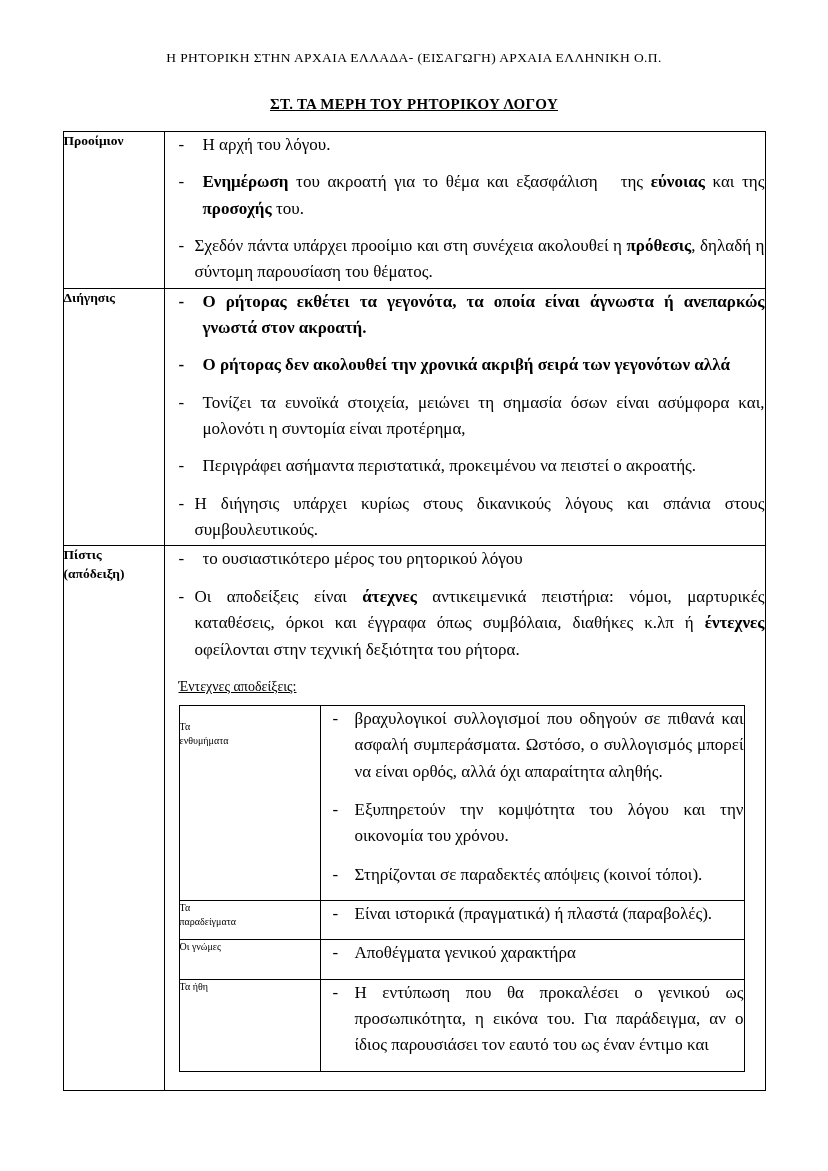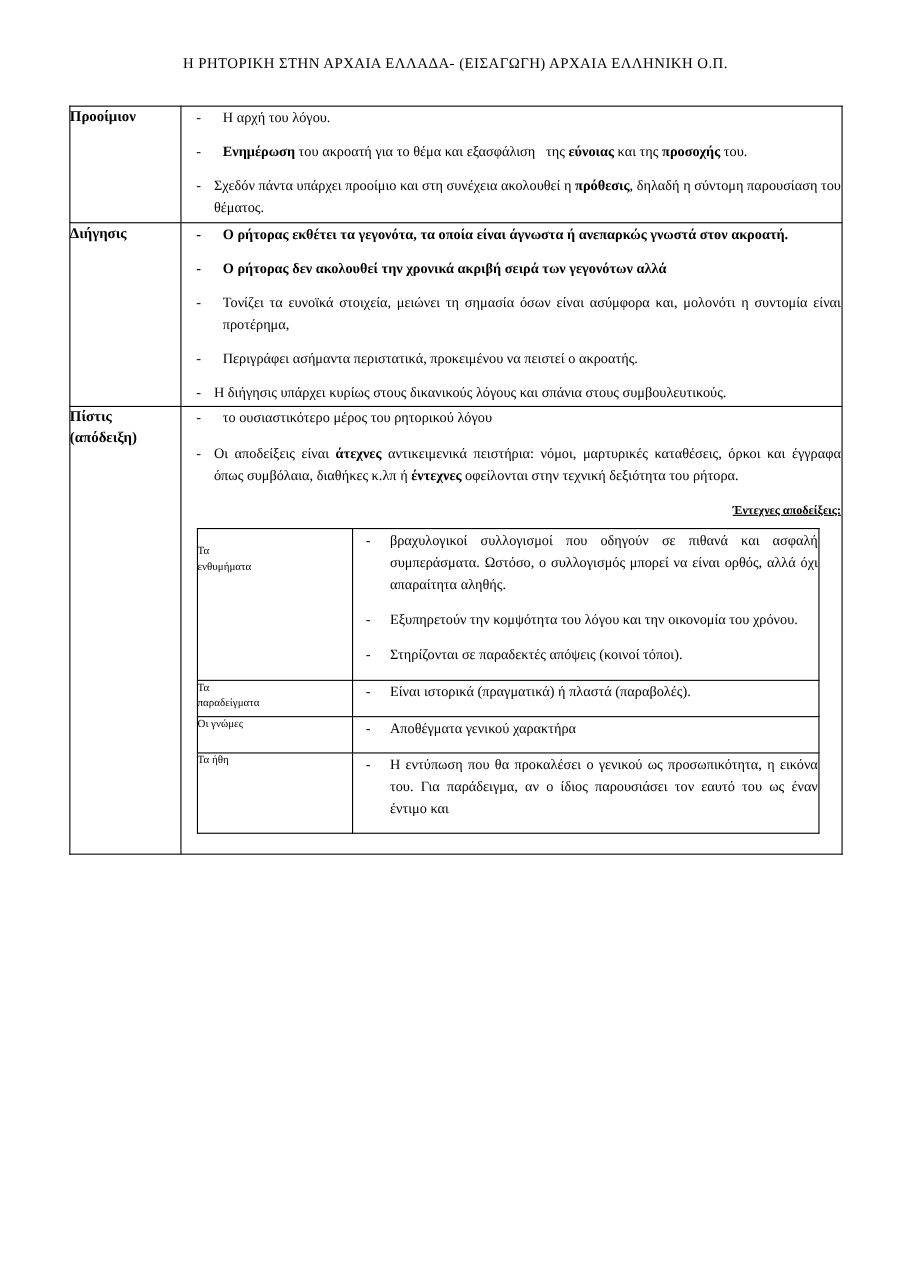--- a/index.html
+++ b/index.html
@@ -60,42 +60,41 @@
     padding: 7px 10px 9px 6px;
   }
   ul.dash {
     list-style: none;
     margin: 0;
     padding: 0;
   }
   ul.dash > li {
     position: relative;
     padding-left: 38px;
-    font-size: 13px;
+    font-size: 17px;
     line-height: 1.55;
     text-align: justify;
     margin-bottom: 11px;
   }
   ul.dash > li:last-child {
     margin-bottom: 2px;
     padding-left: 30px;
   }
   ul.dash > li::before {
     content: "-";
     position: absolute;
     left: 14px;
     top: 0;
   }
   .b { font-weight: bold; }
   .sub-head {
-    font-weight: bold;
+    font-weight: normal;
     text-decoration: underline;
-    font-size: 11px;
+    font-size: 14px;
     margin: 16px 0 10px 14px;
-    text-align: right;
   }
   table.inner {
     border-collapse: collapse;
     width: 566px;
     margin: 0 0 0 14px;
     table-layout: fixed;
   }
   table.inner td {
     border: 1px solid #000000;
     vertical-align: top;
@@ -126,20 +125,21 @@
     padding-left: 56px;
   }
 </style>
 </head>
 <body>
 
 <div class="page">
 
   <div class="doc-header">Η ΡΗΤΟΡΙΚΗ ΣΤΗΝ ΑΡΧΑΙΑ ΕΛΛΑΔΑ- (ΕΙΣΑΓΩΓΗ) ΑΡΧΑΙΑ ΕΛΛΗΝΙΚΗ Ο.Π.</div>
 
+  <div class="doc-title">ΣΤ. ΤΑ ΜΕΡΗ ΤΟΥ ΡΗΤΟΡΙΚΟΥ ΛΟΓΟΥ</div>
 
   <table class="main">
     <tbody>
 
       <tr>
         <td class="label-cell">Προοίμιον</td>
         <td class="content-cell">
           <ul class="dash">
             <li>Η αρχή του λόγου.</li>
             <li><span class="b">Ενημέρωση</span> του ακροατή για το θέμα και εξασφάλιση&nbsp;&nbsp; της <span class="b">εύνοιας</span> και της <span class="b">προσοχής</span> του.</li>

